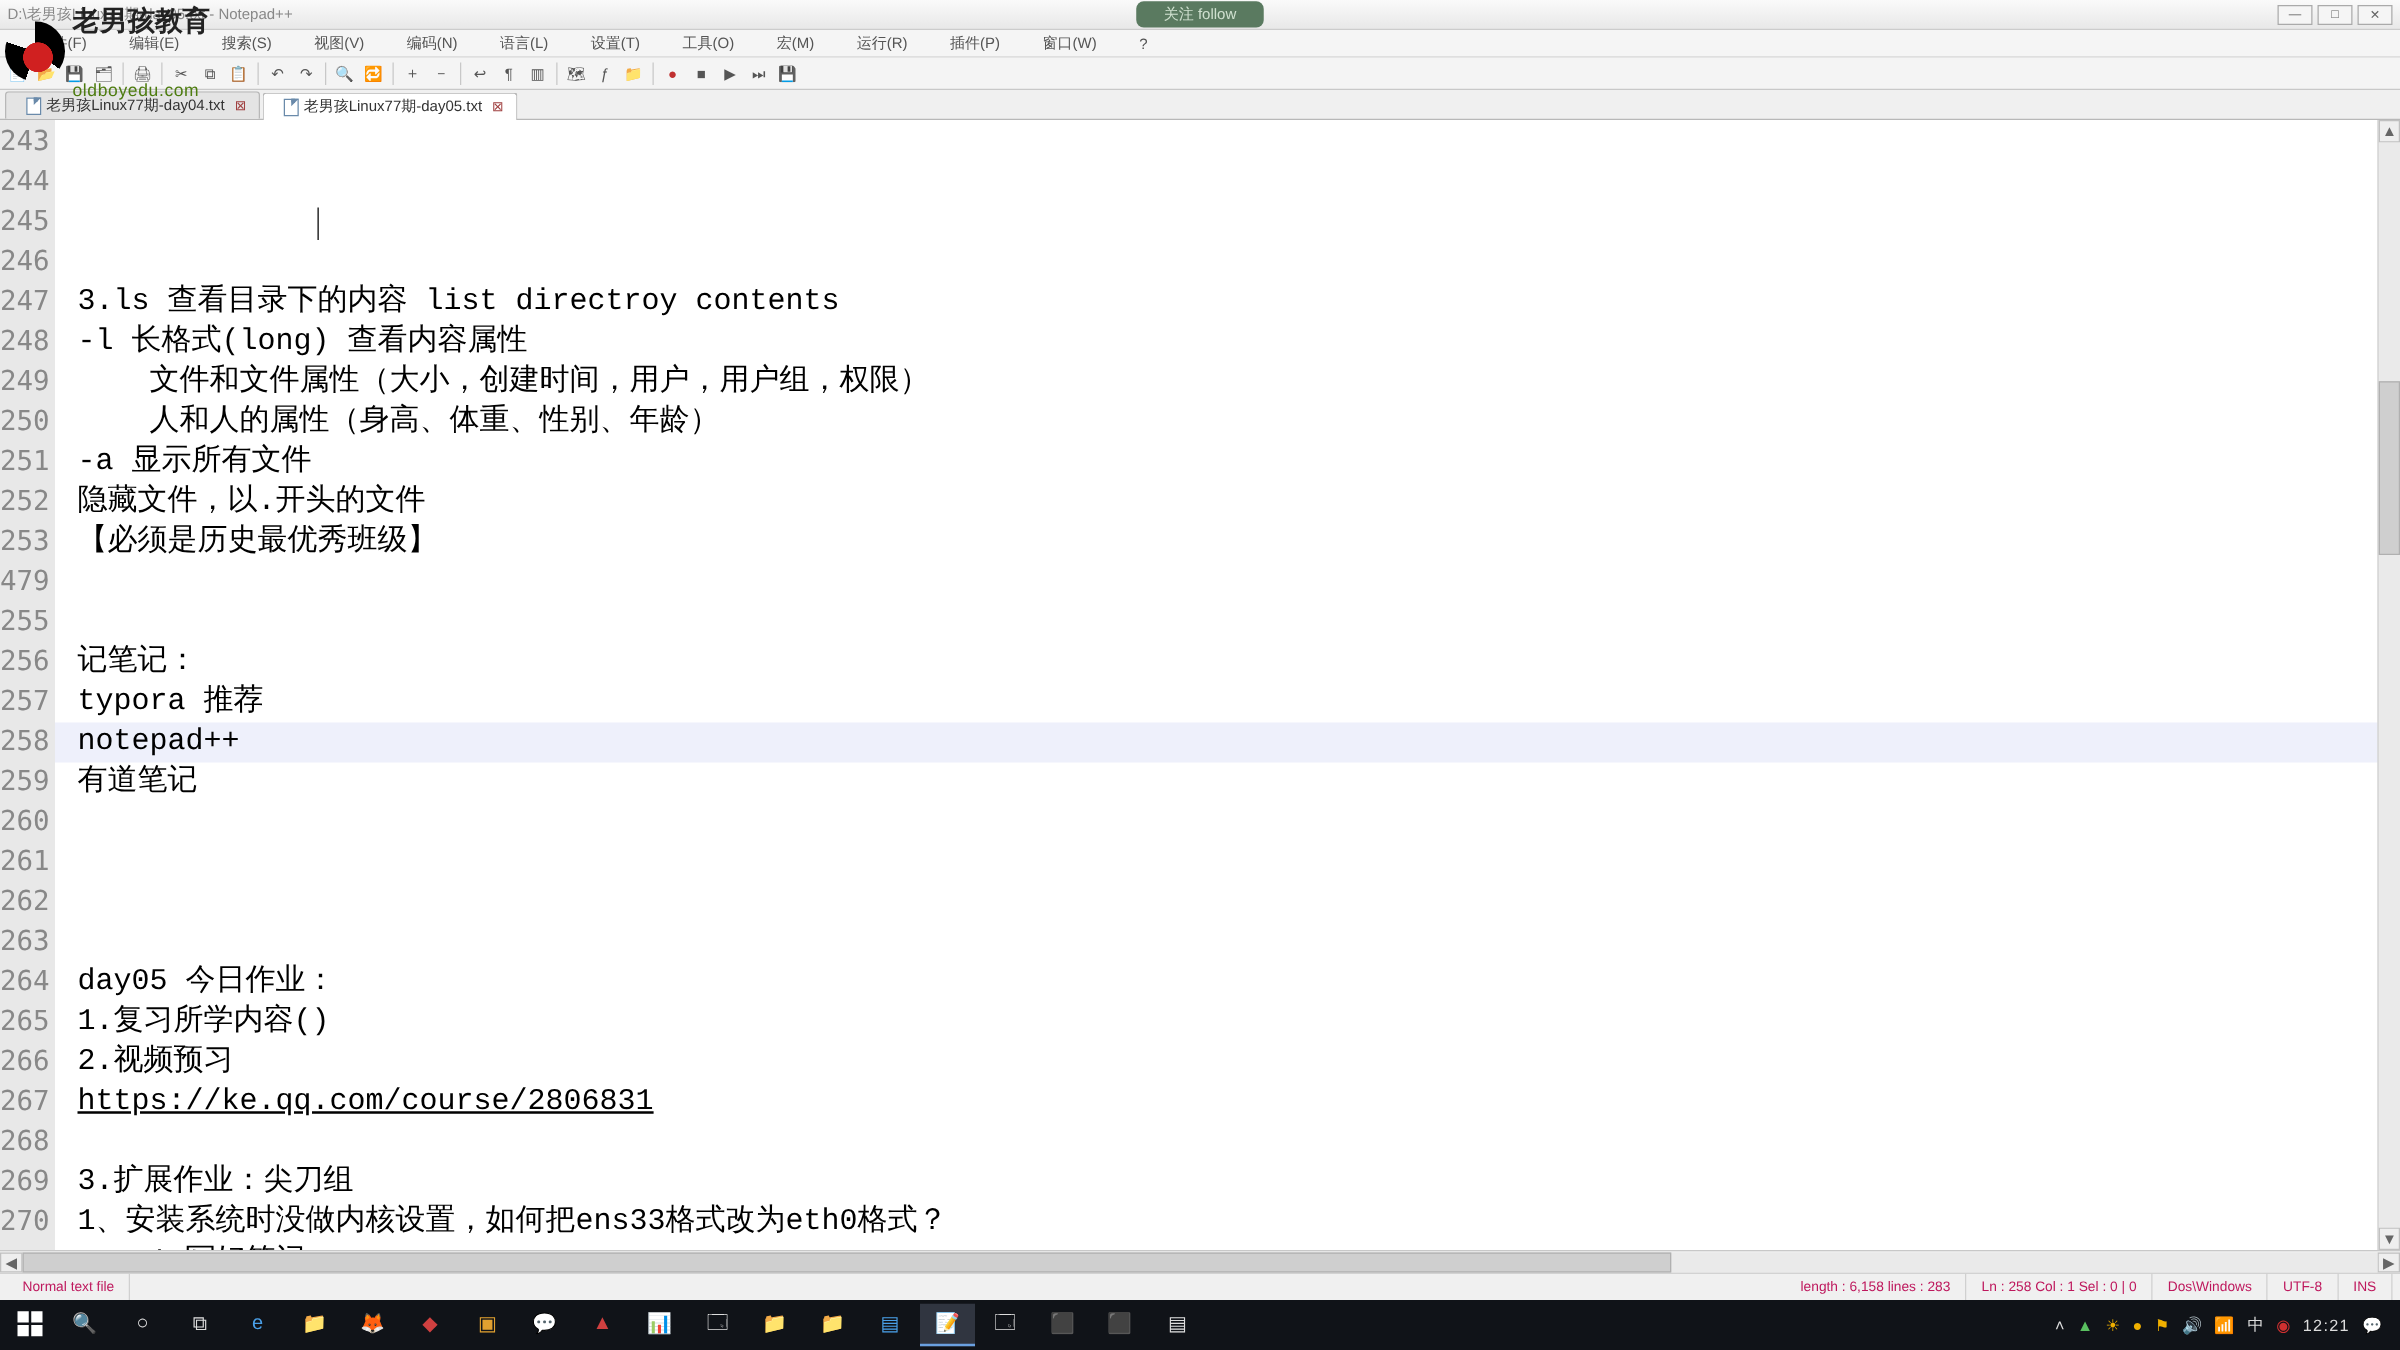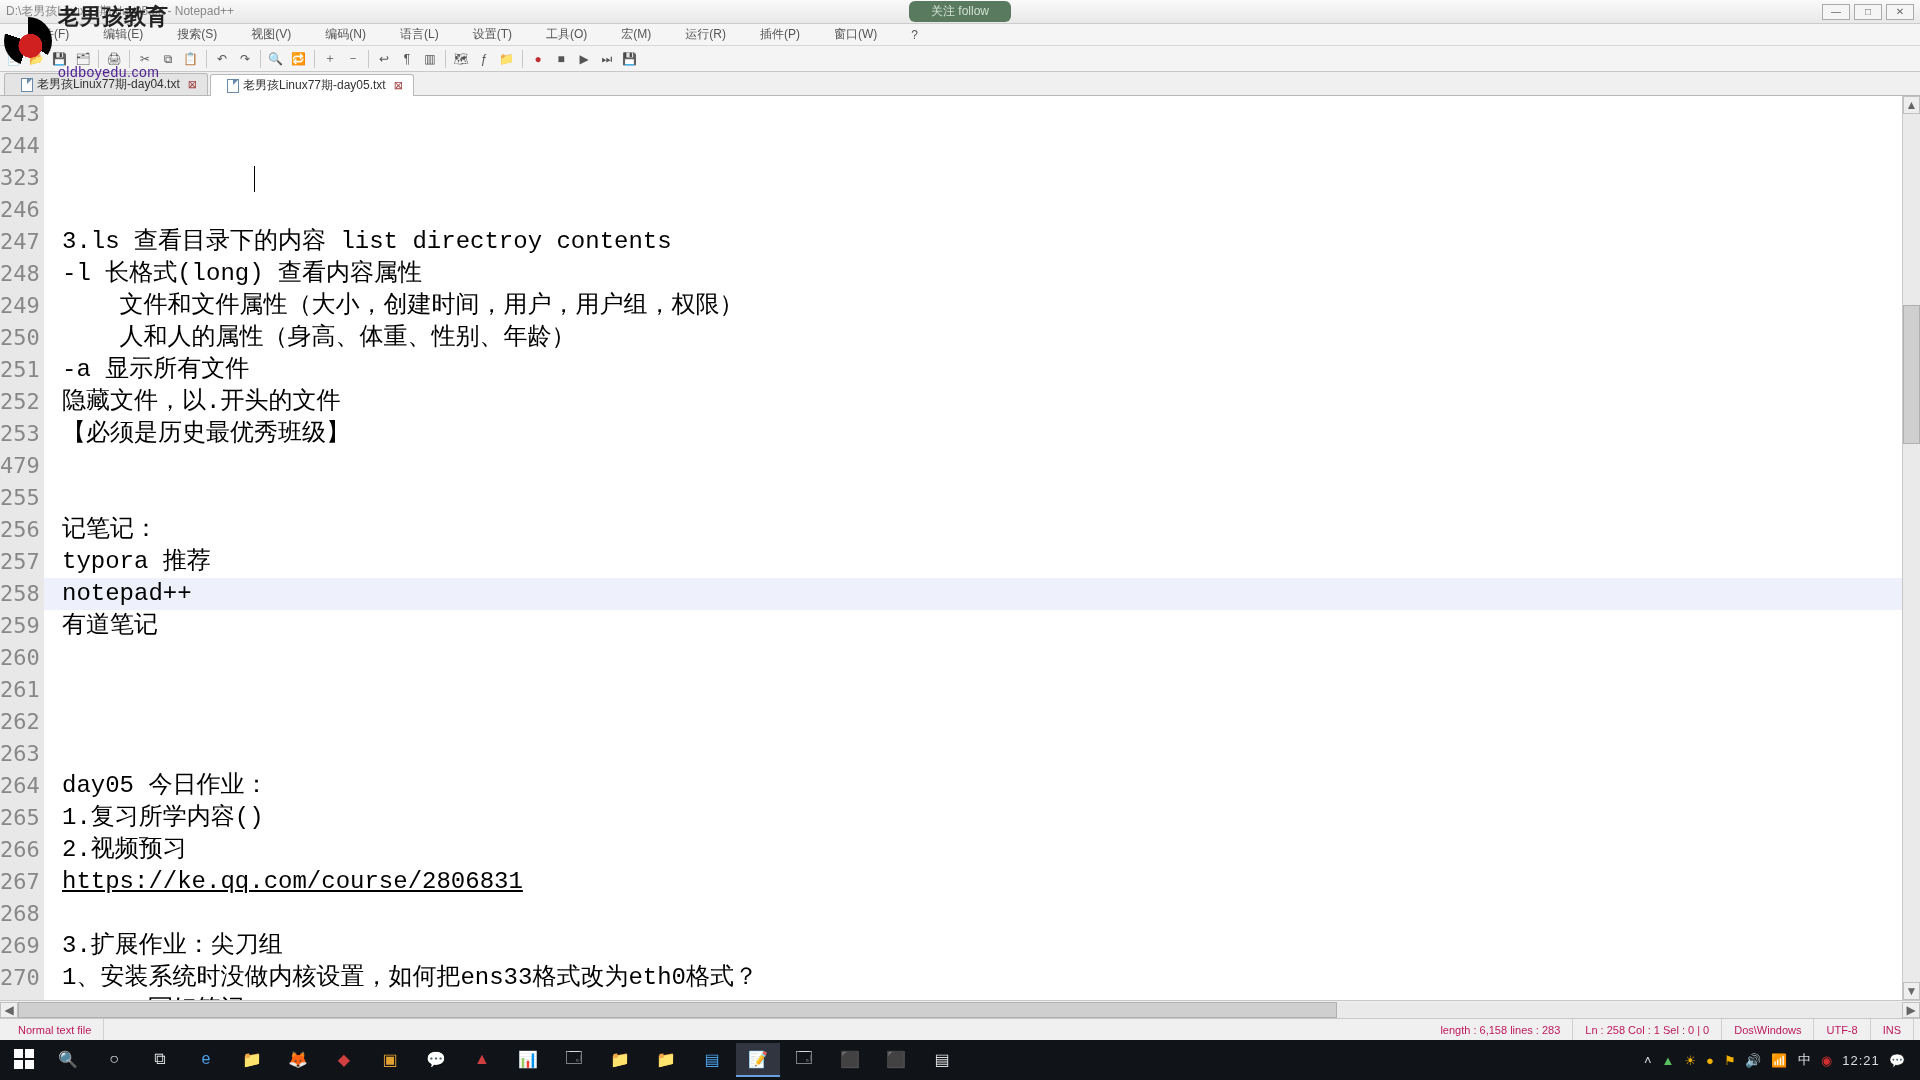--- a/index.html
+++ b/index.html
@@ -126,21 +126,21 @@
 }
 .wm-icon {
   width: 48px; height: 48px; border-radius: 50%; position: relative;
 }
 .wm-icon::before{
   content:""; position:absolute; inset:0; border-radius:50%;
   background: radial-gradient(circle at 55% 60%, #d02020 0 30%, transparent 31%),
               conic-gradient(#000 0 35%, transparent 35% 55%, #000 55% 80%, transparent 80% 100%);
 }
 .wm-text .t1 { font-size:22px; font-weight:700; color:#222; }
-.wm-text .t2 { font-size:14px; color:#4c1d95; letter-spacing:0.5px;margin-top:32px; }
+.wm-text .t2 { font-size:14px; color:#4d7c0f; letter-spacing:0.5px;margin-top:32px; }
 </style>
 </head>
 <body>
 
 <div class="watermark">
   <div class="wm-icon"></div>
   <div class="wm-text">
     <div class="t1">老男孩教育</div>
     <div class="t2">oldboyedu.com</div>
   </div>
@@ -218,21 +218,21 @@
       <span class="doc-icon"></span>
       <span>老男孩Linux77期-day05.txt</span>
       <span class="close">⊠</span>
     </div>
   </div>
 
 <div class="editor-wrap">
   <div class="gutter" id="gutter">
       <div>243</div>
       <div>244</div>
-      <div>323</div>
+      <div>245</div>
       <div>246</div>
       <div>247</div>
       <div>248</div>
       <div>249</div>
       <div>250</div>
       <div>251</div>
       <div>252</div>
       <div>253</div>
       <div>479</div>
       <div>255</div>

